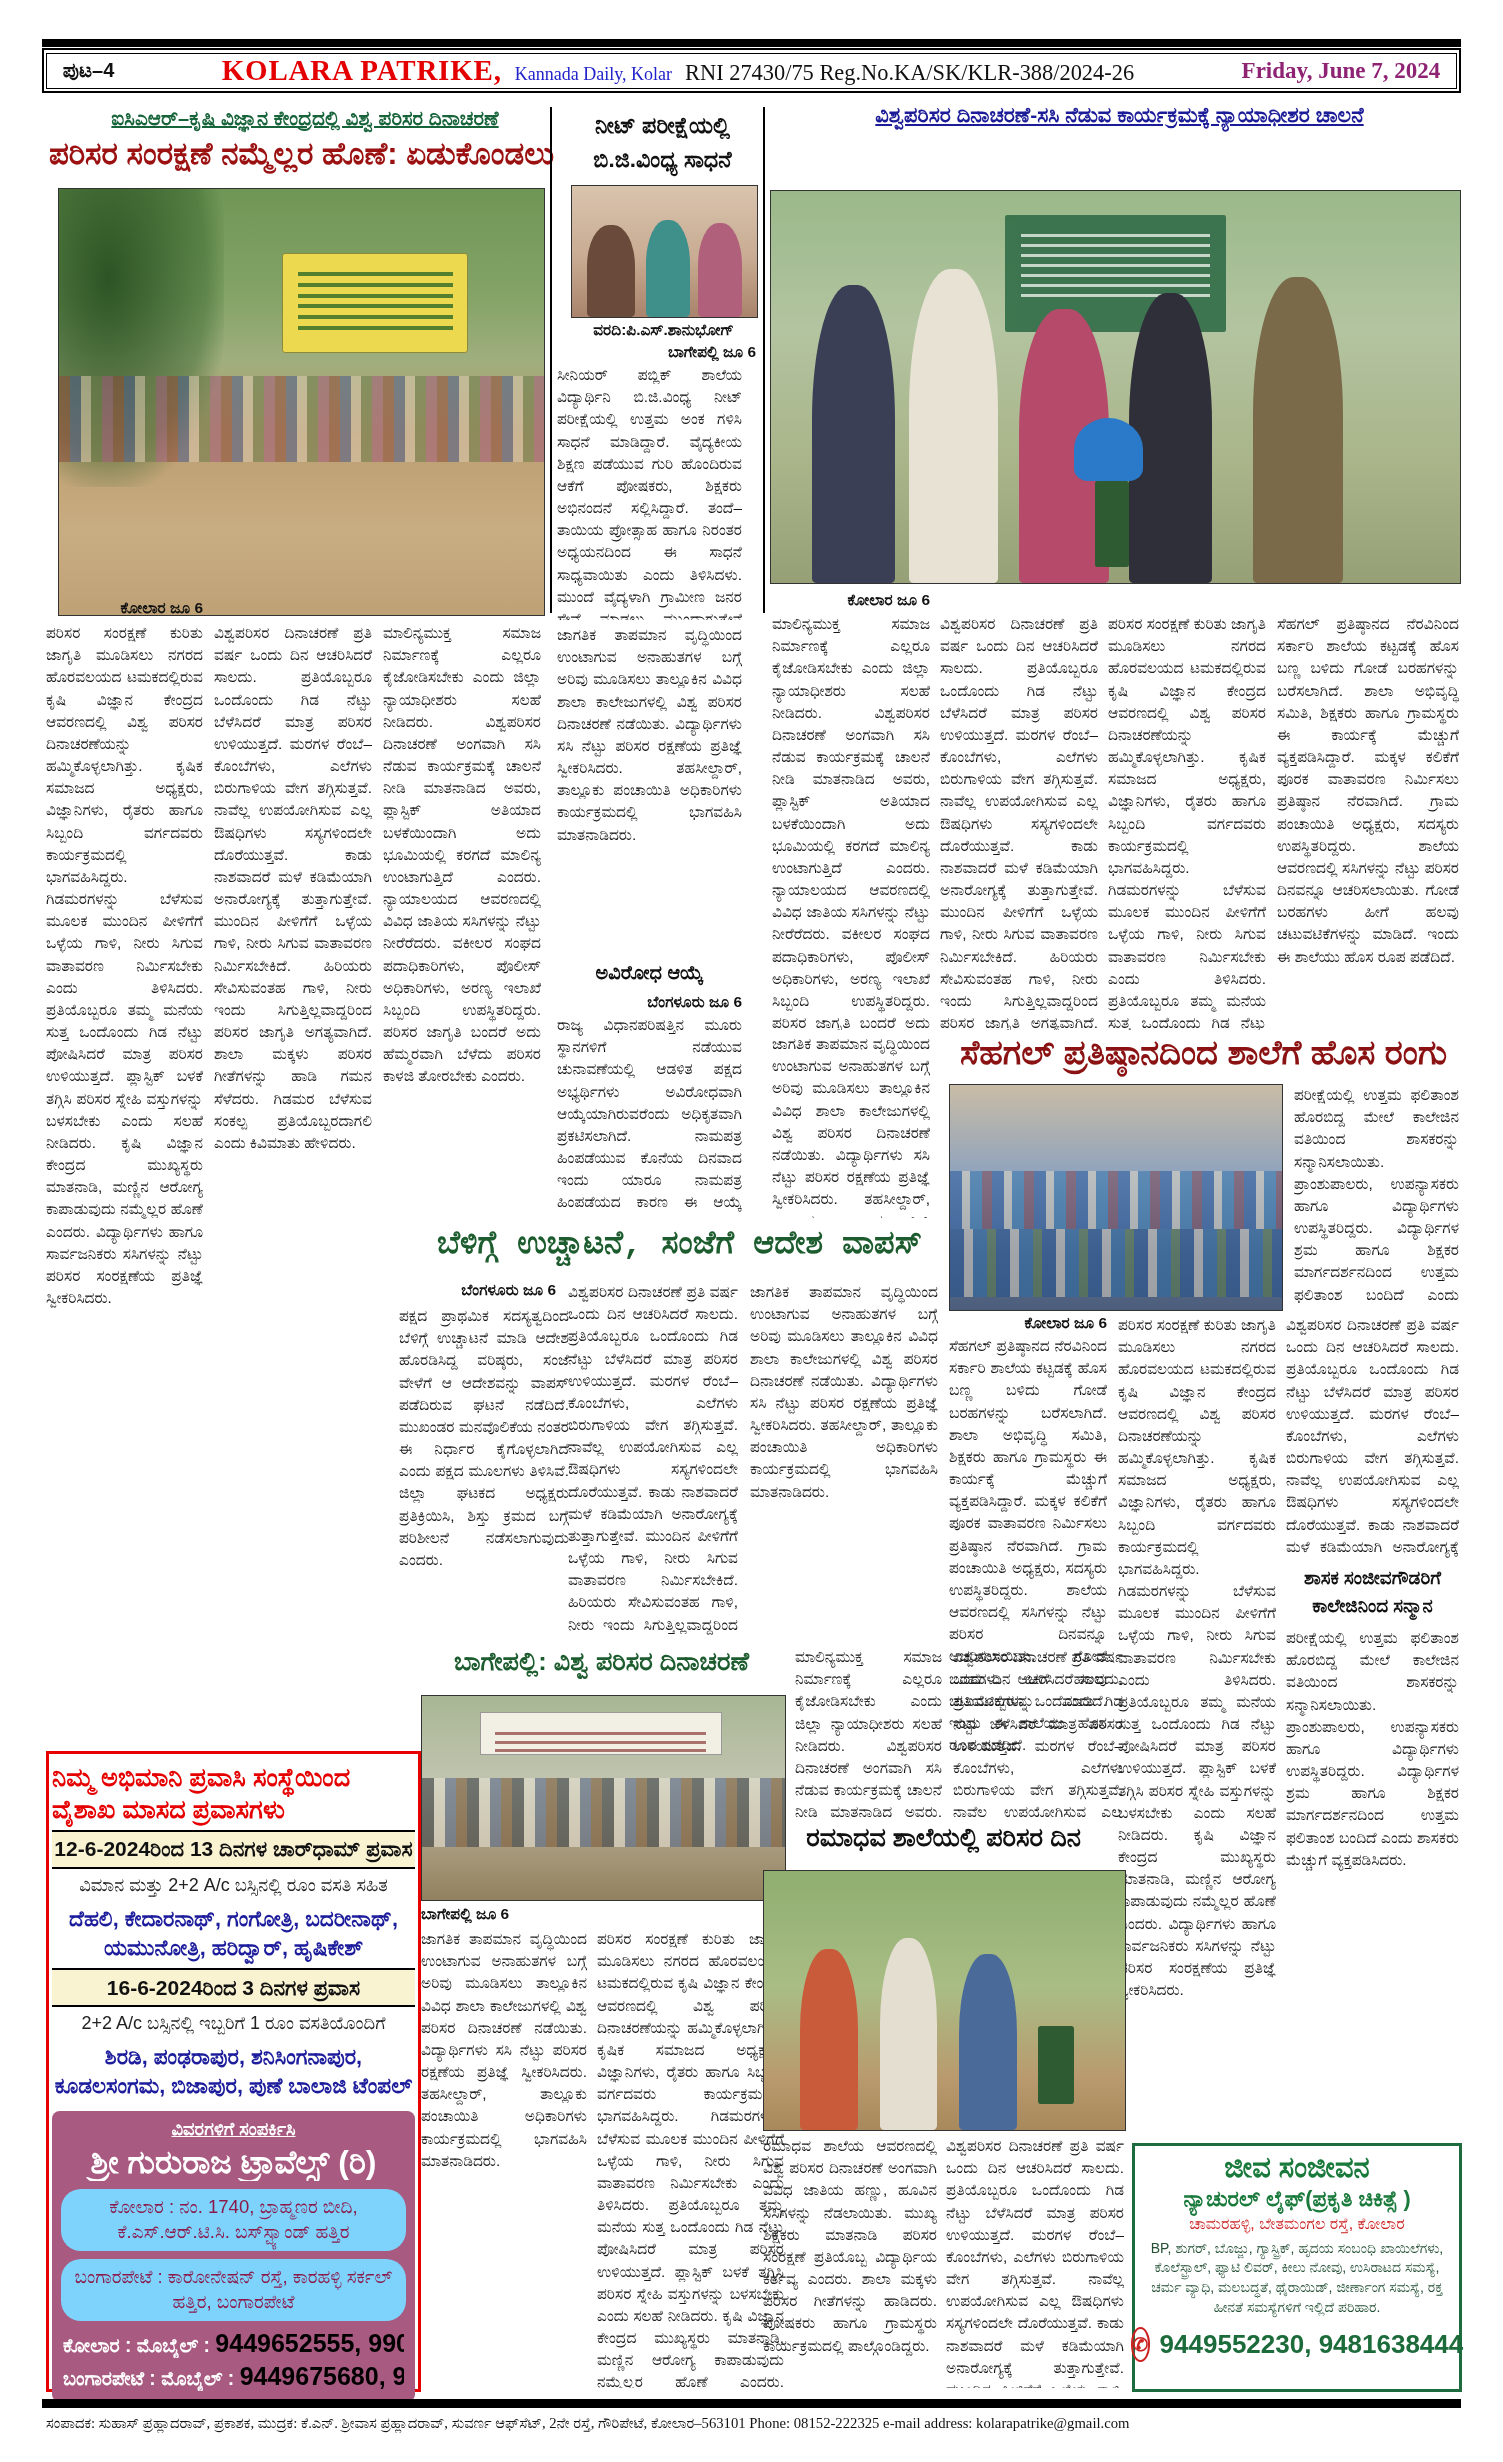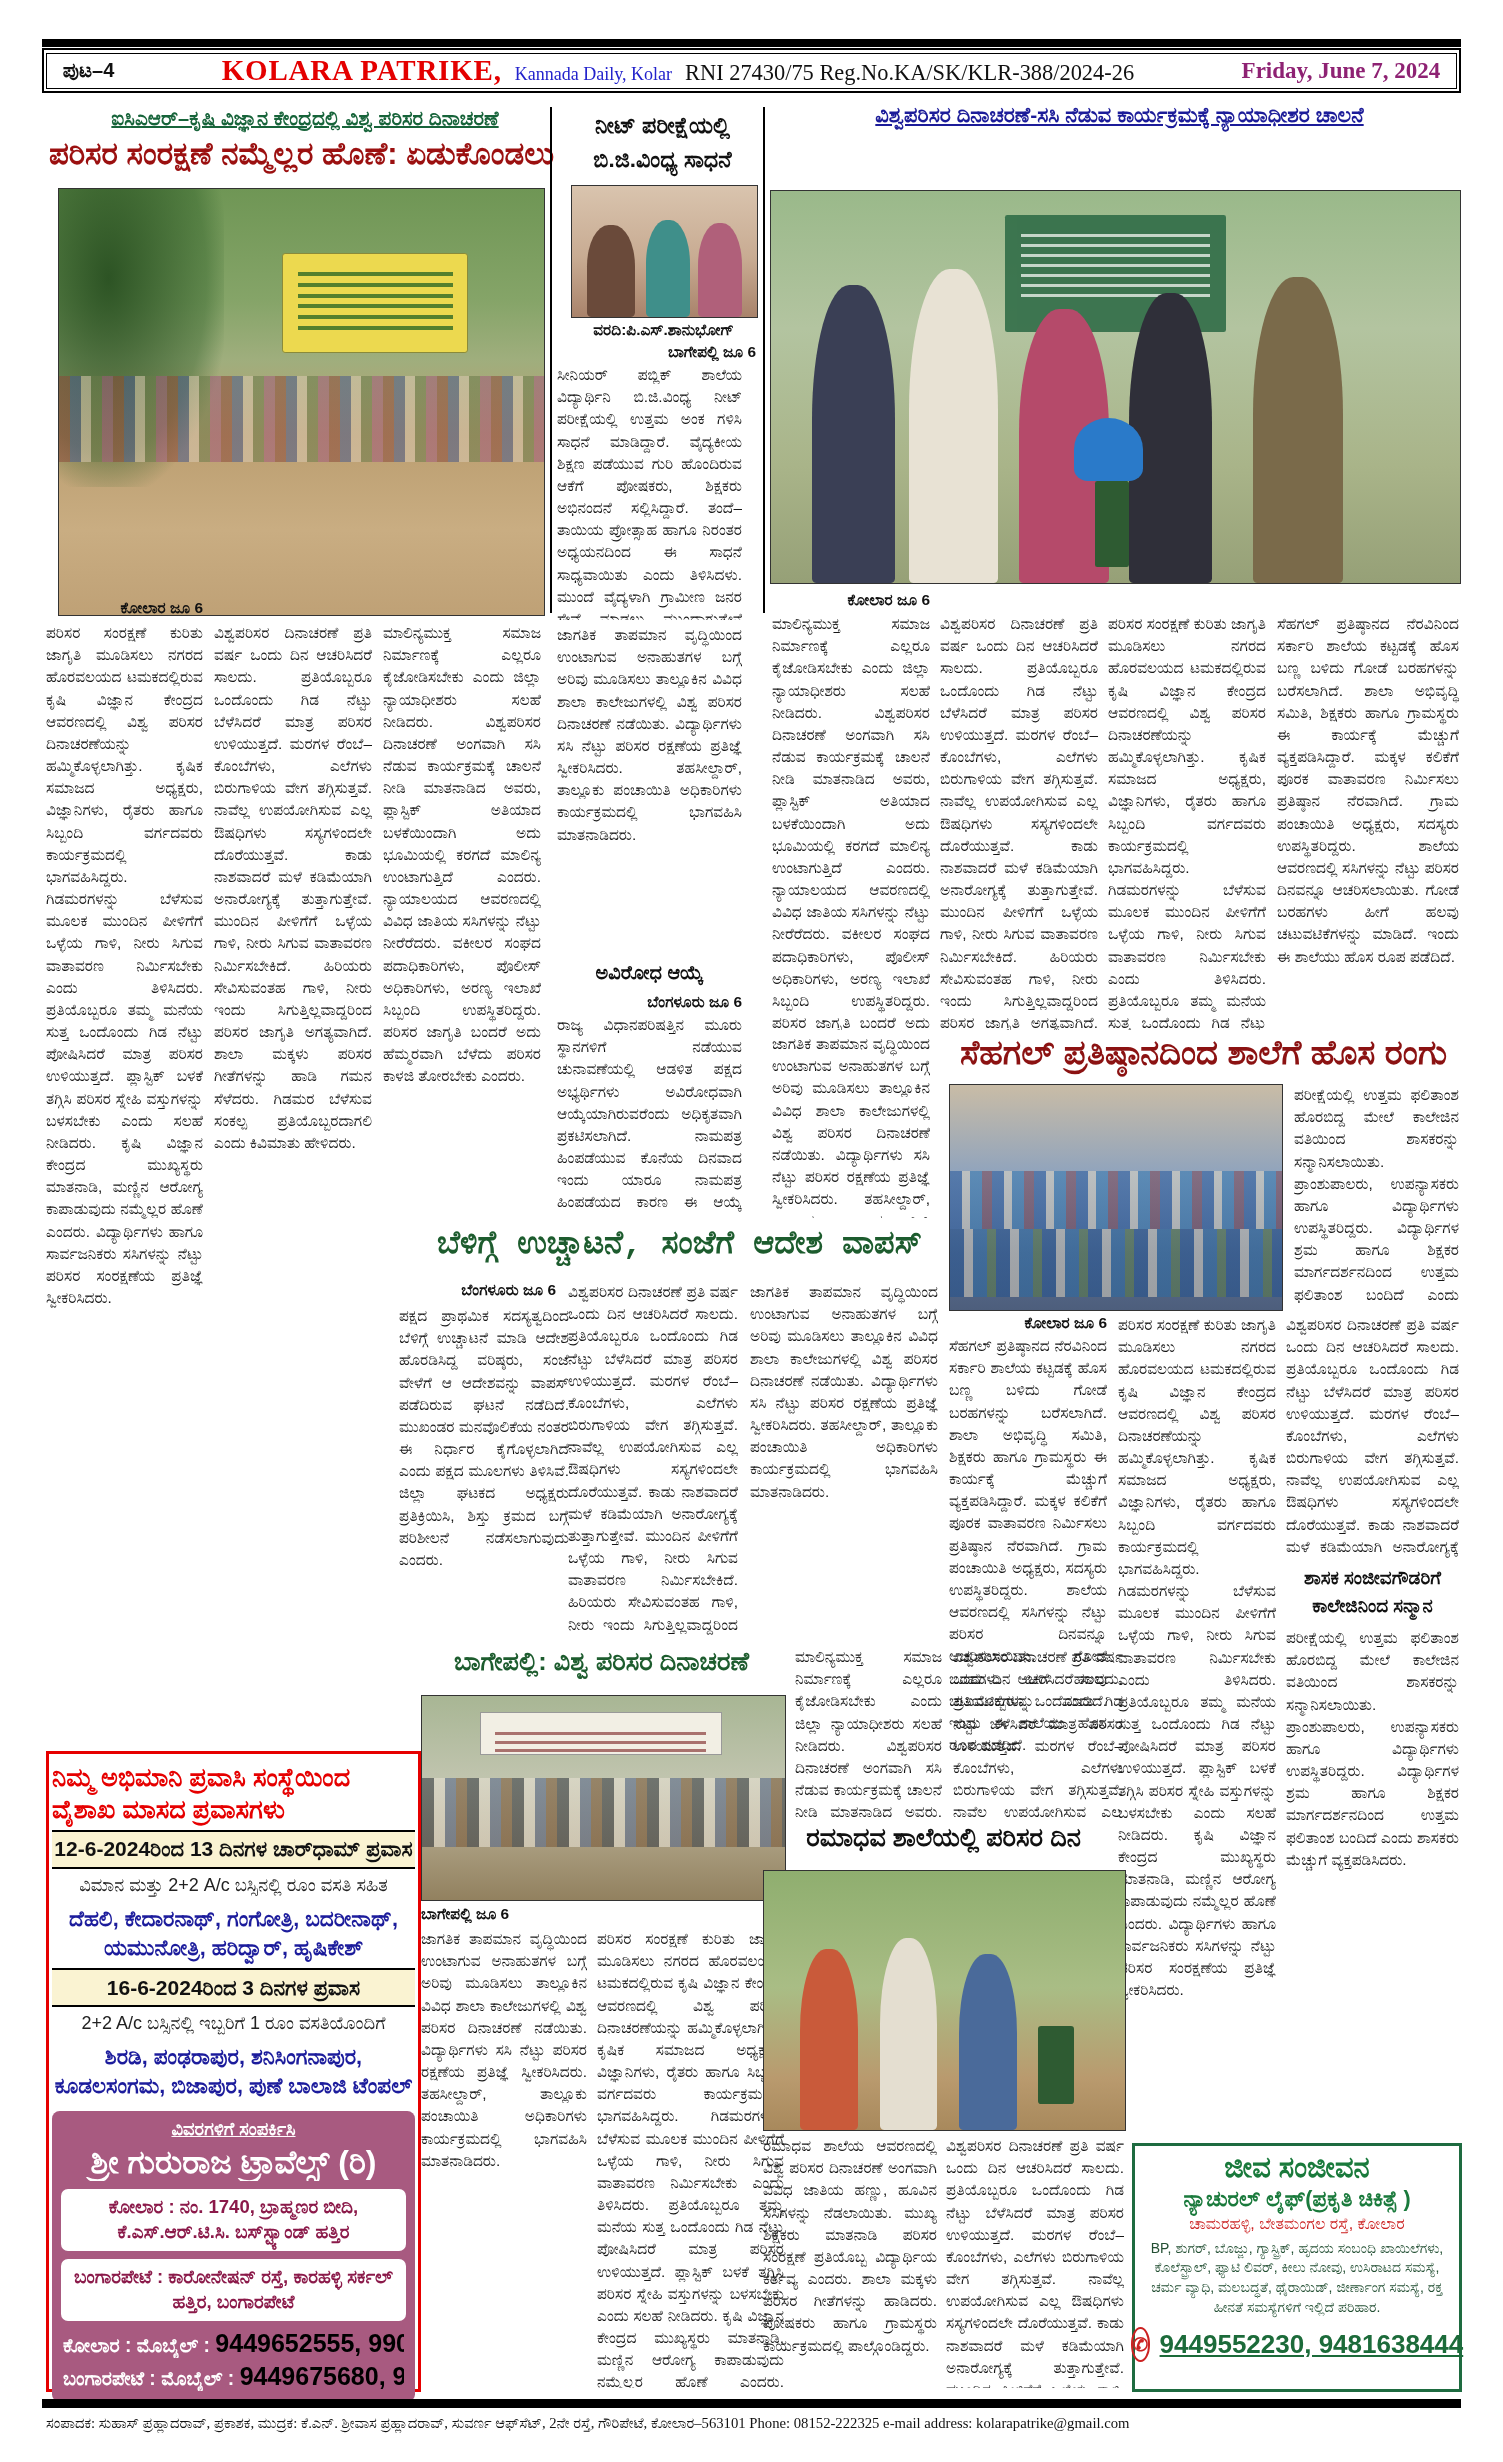--- a/index.html
+++ b/index.html
@@ -40,34 +40,34 @@
   
   .ad-travel{border:3.9px solid #e60000;background:#fff;box-sizing:border-box;padding:3.1px;}
   .adt-title{color:#e60000;font-weight:bold;font-size:25.5px;text-align:left;line-height:1.25;padding:4.6px 0;}
   .adt-daterow{background:#faf3d2;border-top:2.3px solid #000;border-bottom:2.3px solid #000;
       font-weight:bold;font-size:21px;text-align:center;color:#111;padding:5.4px 0;white-space:nowrap;overflow:hidden;}
   .adt-note{font-size:18px;text-align:center;color:#222;padding:6.2px 0;white-space:nowrap;overflow:hidden;}
   .adt-places{color:#1c1c9c;font-weight:bold;font-size:21.6px;text-align:center;line-height:1.35;padding:1.5px 0 6.2px;}
   .adt-purple{background:#a85a80;border-radius:7.7px;margin-top:4.6px;padding:7.7px 7.7px 10.8px;text-align:center;}
   .adt-contact{color:#fff;font-weight:bold;font-size:18px;text-decoration:underline;}
   .adt-agency{color:#fff;font-weight:bold;font-size:32px;margin:4.6px 0 7.7px;white-space:nowrap;overflow:hidden;}
-  .adt-addr{background:#ffffff;border-radius:7px;color:#8b1a4a;font-weight:bold;font-size:18.5px;
+  .adt-addr{background:#7dd3fc;border-radius:20px;color:#8b1a4a;font-weight:normal;font-size:18.5px;
       line-height:1.35;padding:6.2px 7.7px;margin:7.7px 1.5px;}
   .adt-phone{color:#fff;font-weight:bold;font-size:19.3px;text-align:left;margin:4.6px 3.1px 0;white-space:nowrap;overflow:hidden;}
   .adt-phone b{color:#000;font-size:25px;}
   
   .ad-natural{border:3.1px solid #1e6b40;background:#fff;box-sizing:border-box;padding:6.2px 7.7px;text-align:center;}
   .adn-t1{color:#1a7a3c;font-weight:bold;font-size:29px;line-height:1.1;}
   .adn-t2{color:#1a7a3c;font-weight:bold;font-size:21.6px;margin-top:1.5px;}
   .adn-addr{color:#cc2222;font-size:16px;margin-top:3.1px;}
   .adn-body{color:#234f33;font-size:14px;line-height:1.4;margin-top:6.2px;}
   .adn-phones{display:flex;align-items:center;justify-content:center;gap:9.3px;margin-top:9.3px;}
   .adn-phone-icon{width:31px;height:31px;border-radius:50%;border:2.3px solid #cc2222;color:#cc2222;
       font-size:18.5px;line-height:31px;text-align:center;font-weight:bold;}
-  .adn-nums{color:#1c6b3a;font-weight:bold;font-size:26px;white-space:nowrap;text-decoration:underline;}
+  .adn-nums{color:#1c6b3a;font-weight:bold;font-size:26px;white-space:nowrap;}
   
   .footbar{background:#000;}
   .footer-line{font-size:14.7px;color:#111;white-space:nowrap;overflow:hidden;}
 </style>
 </head>
 <body>
 
 <div class="page">
 
   <div class="abs topbar" style="left:42px;top:39px;width:1419px;height:7.7px;"></div>

